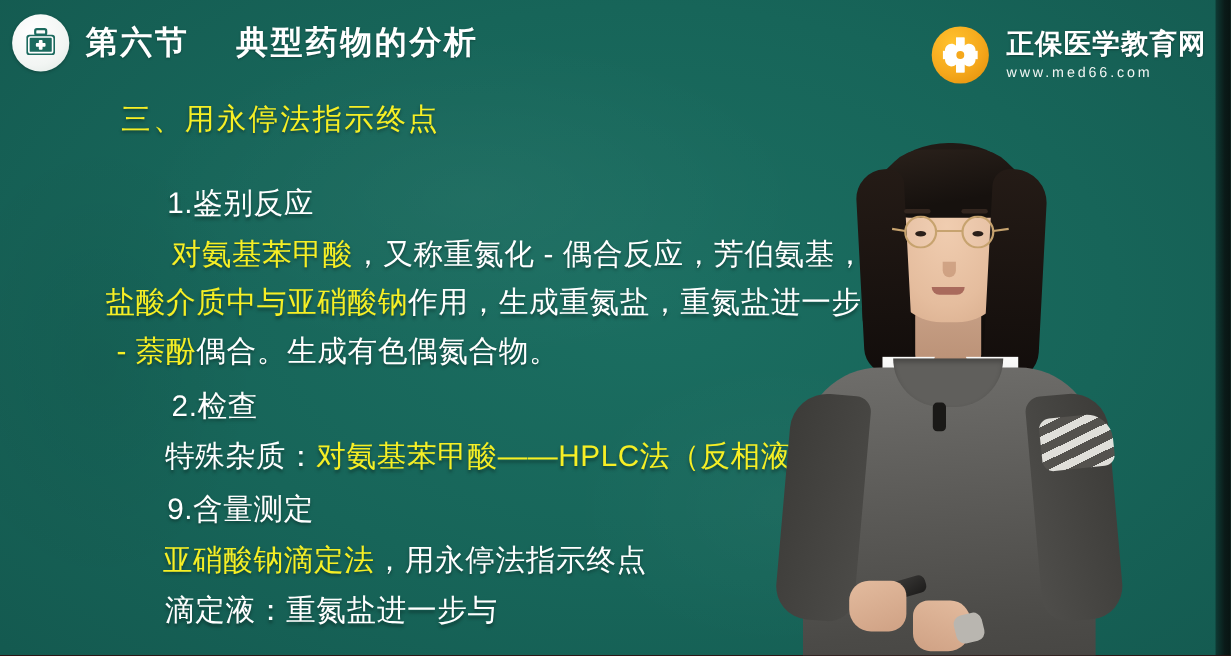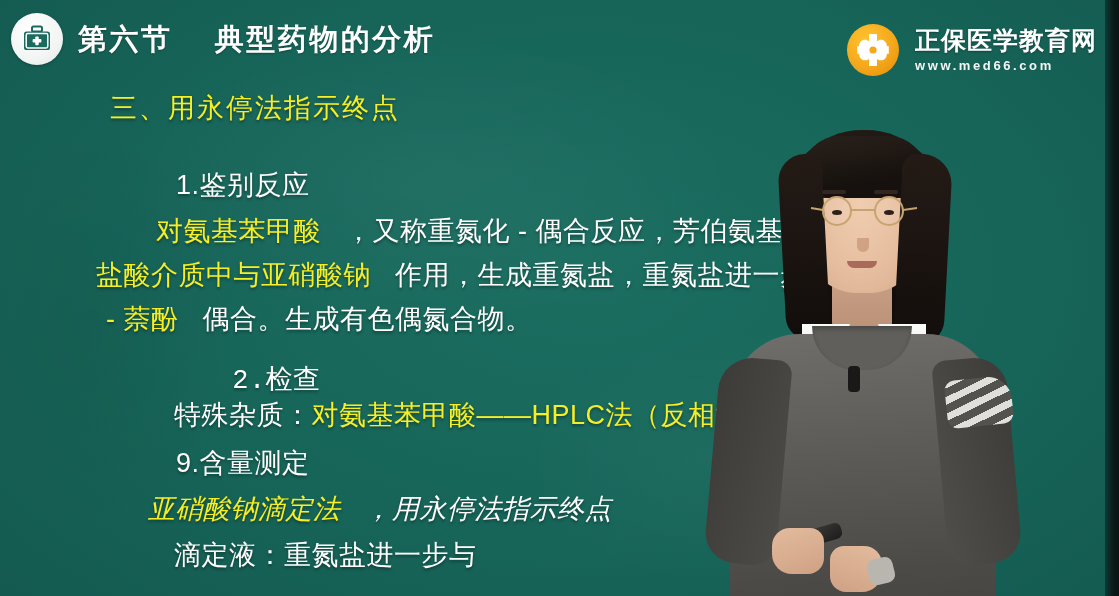--- a/index.html
+++ b/index.html
@@ -106,21 +106,21 @@
     font-size: 25px;
     font-weight: bold;
     color: #ffffff;
     letter-spacing: 1px;
     white-space: pre;
     text-shadow: 0 1px 2px rgba(0,0,0,0.35);
   }
   .brand-url {
     margin-top: 6px;
     font-size: 13px;
-    font-weight: bold;
+    font-weight: normal;
     color: #f2f6f4;
     letter-spacing: 2.6px;
     white-space: pre;
   }
 
   
   .body-text {
     position: absolute;
     left: 0; top: 78px;
     width: 820px;
@@ -128,31 +128,31 @@
   .line {
     position: absolute;
     white-space: pre;
     font-size: 27px;
     font-weight: 500;
     color: #ffffff;
     text-shadow: 0 2px 3px rgba(0,0,0,0.38);
     letter-spacing: 0.5px;
   }
   .line .hl { color: #f6ef25; }
-  .line .wh { color: #ffffff; margin-left: 24px; }
+  .line .wh { color: #ffffff; }
 
   .l-head  { left: 110px;  top: 12px;  color: #f6ef25; font-size: 27px; letter-spacing: 2px; }
   .l-1     { left: 104px;  top: 58px;  }
   .l-2     { left: 108px;  top: 104px; }
   .l-3     { left: 48px;   top: 148px; }
   .l-4     { left: 58px;   top: 192px; }
-  .l-5     { left: 108px;  top: 253px; font-family: Liberation Mono, monospace; }
+  .l-5     { left: 108px;  top: 242px; }
   .l-6     { left: 102px;  top: 288px; }
   .l-7     { left: 104px;  top: 336px; }
-  .l-8     { left: 100px;  top: 382px; font-style: italic; }
+  .l-8     { left: 100px;  top: 382px; }
   .l-9     { left: 102px;  top: 428px; }
 
   
   .presenter {
     position: absolute;
     left: 690px;
     top: 120px;
     width: 340px;
     height: 476px;
   }

